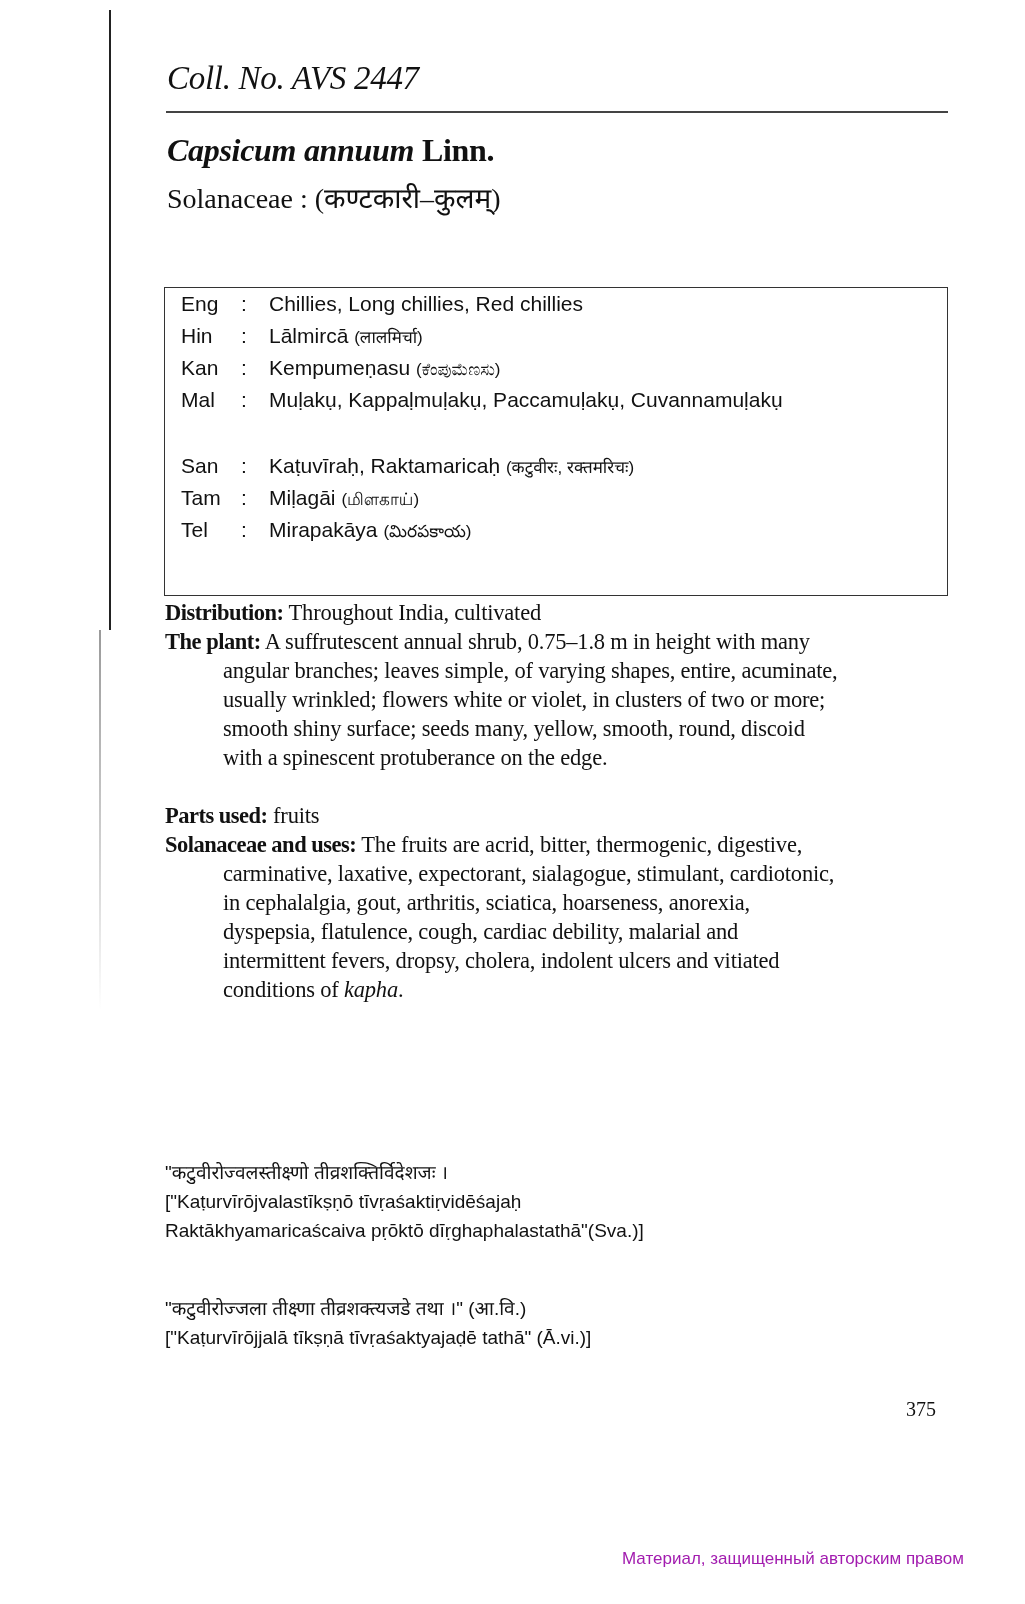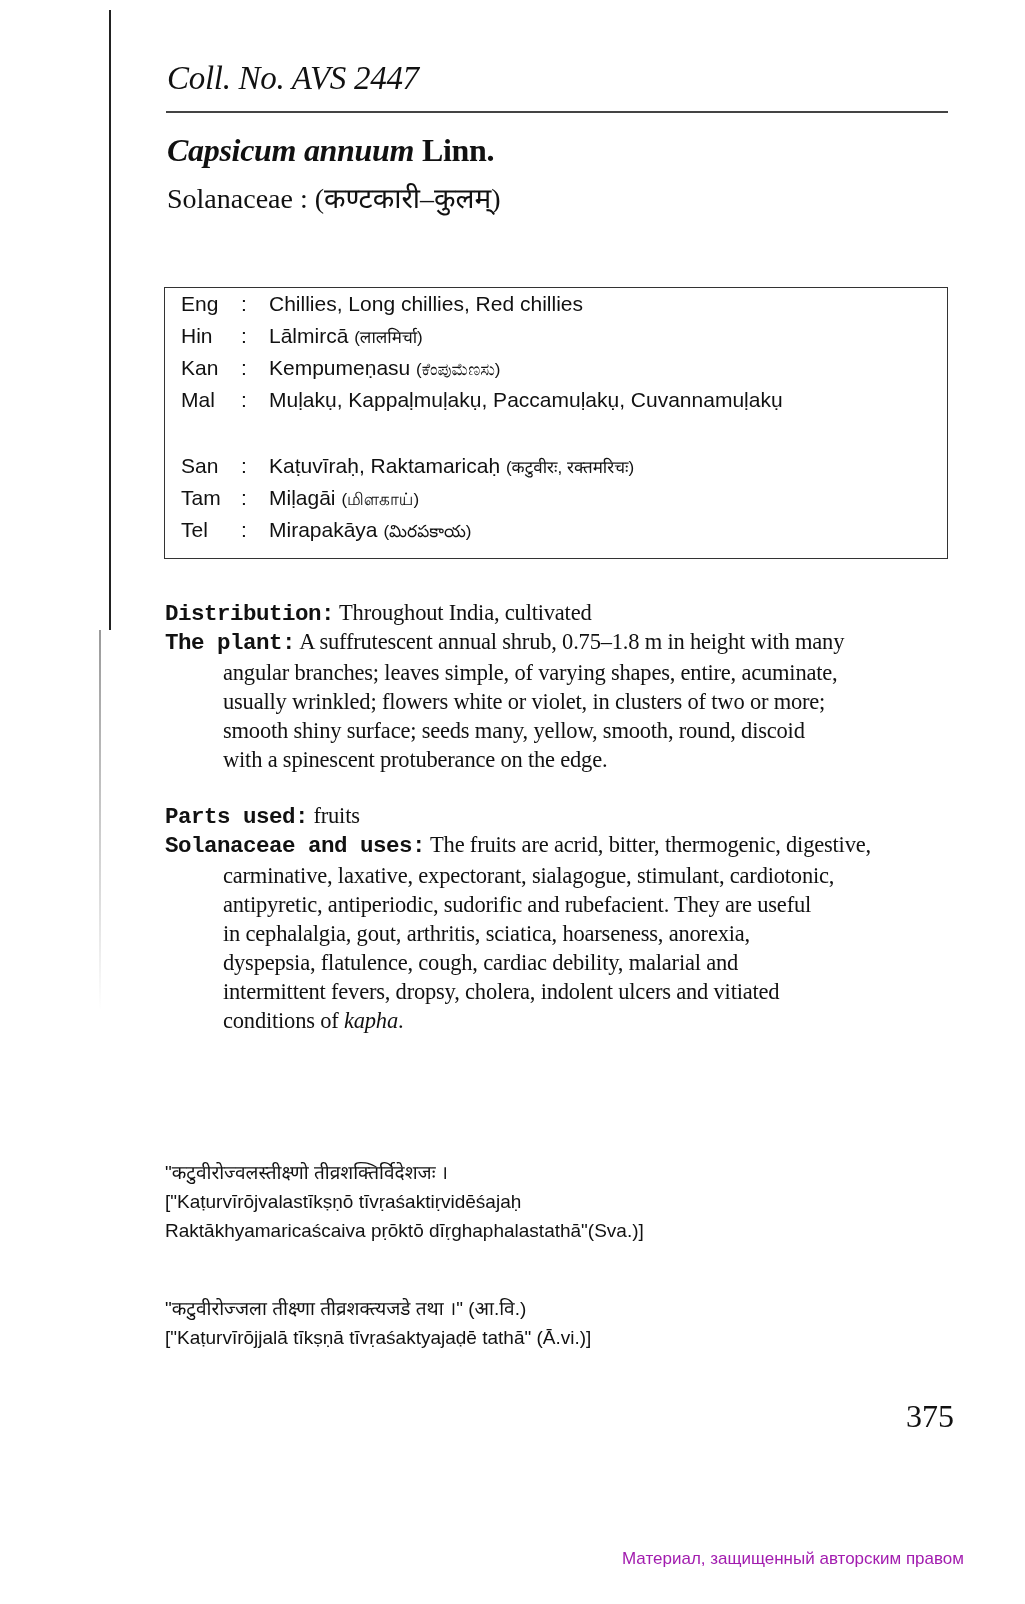--- a/index.html
+++ b/index.html
@@ -11,34 +11,34 @@
   .margin-line-faint { position: absolute; left: 99px; top: 630px; width: 2px; height: 380px;
     background: linear-gradient(#9a9a9a, #dcdcdc 70%, rgba(230,230,230,0)); }
 
   .coll-no { position: absolute; left: 167px; top: 60px; font-size: 33px; font-style: italic; letter-spacing: -0.3px; }
   .header-rule { position: absolute; left: 166px; top: 111px; width: 782px; height: 2px; background: #444; }
 
   .species { position: absolute; left: 167px; top: 132px; font-size: 32px; font-weight: bold; letter-spacing: -0.3px; }
   .species .genus { font-style: italic; }
   .family { position: absolute; left: 167px; top: 178px; font-size: 28px; }
 
-  .names-box { position: absolute; left: 164px; top: 287px; width: 784px; height: 272px; border: 1.5px solid #333; box-sizing: border-box; }
+  .names-box { position: absolute; left: 164px; top: 287px; width: 784px; height: 309px; border: 1.5px solid #333; box-sizing: border-box; }
   .name-row { position: absolute; left: 16px; font-size: 21px; white-space: nowrap; }
   .name-row .lang { display: inline-block; width: 60px; }
   .name-row .colon { display: inline-block; width: 28px; }
   .name-row .native { font-size: 17px; }
   .name-cont { position: absolute; left: 104px; font-size: 19px; white-space: nowrap; }
 
   .para { position: absolute; left: 165px; width: 785px; font-size: 22.5px; line-height: 29px; letter-spacing: -0.2px; }
-  .para .label { font-weight: bold; letter-spacing: -0.5px; font-family: Liberation Mono, monospace; }
+  .para .label { font-weight: bold; letter-spacing: -0.5px; }
   .para .indent { display: block; padding-left: 58px; }
 
   .verse { position: absolute; left: 165px; font-size: 19px; line-height: 29px; white-space: nowrap; }
 
-  .page-number { position: absolute; left: 906px; top: 1398px; font-size: 32px; }
+  .page-number { position: absolute; left: 906px; top: 1398px; font-size: 20px; }
   .watermark { position: absolute; left: 622px; top: 1549px; font-size: 17px; color: #a21caf; }
 </style>
 </head>
 <body>
 
 <div class="margin-line-dark"></div>
 <div class="margin-line-faint"></div>
 
 <div class="coll-no serif">Coll. No. AVS 2447</div>
 <div class="header-rule"></div>
@@ -86,21 +86,20 @@
   <span class="indent">with a spinescent protuberance on the edge.</span>
 </div>
 
 <div class="para serif" style="top:801px">
   <span class="label">Parts used:</span><span> fruits</span>
 </div>
 
 <div class="para serif" style="top:830px">
   <span class="label">Solanaceae and uses:</span><span> The fruits are acrid, bitter, thermogenic, digestive,</span>
   <span class="indent">carminative, laxative, expectorant, sialagogue, stimulant, cardiotonic,</span>
-  <span class="indent">antipyretic, antiperiodic, sudorific and rubefacient. They are useful</span>
   <span class="indent">in cephalalgia, gout, arthritis, sciatica, hoarseness, anorexia,</span>
   <span class="indent">dyspepsia, flatulence, cough, cardiac debility, malarial and</span>
   <span class="indent">intermittent fevers, dropsy, cholera, indolent ulcers and vitiated</span>
   <span class="indent"><span>conditions of </span><i>kapha</i><span>.</span></span>
 </div>
 
 <div class="verse sans" style="top:1158px">
   <div>"कटुवीरोज्वलस्तीक्ष्णो तीव्रशक्तिर्विदेशजः ।</div>
   <div>["Kaṭurvīrōjvalastīkṣṇō tīvṛaśaktiṛvidēśajaḥ</div>
   <div>Raktākhyamaricaścaiva pṛōktō dīṛghaphalastathā"(Sva.)]</div>

